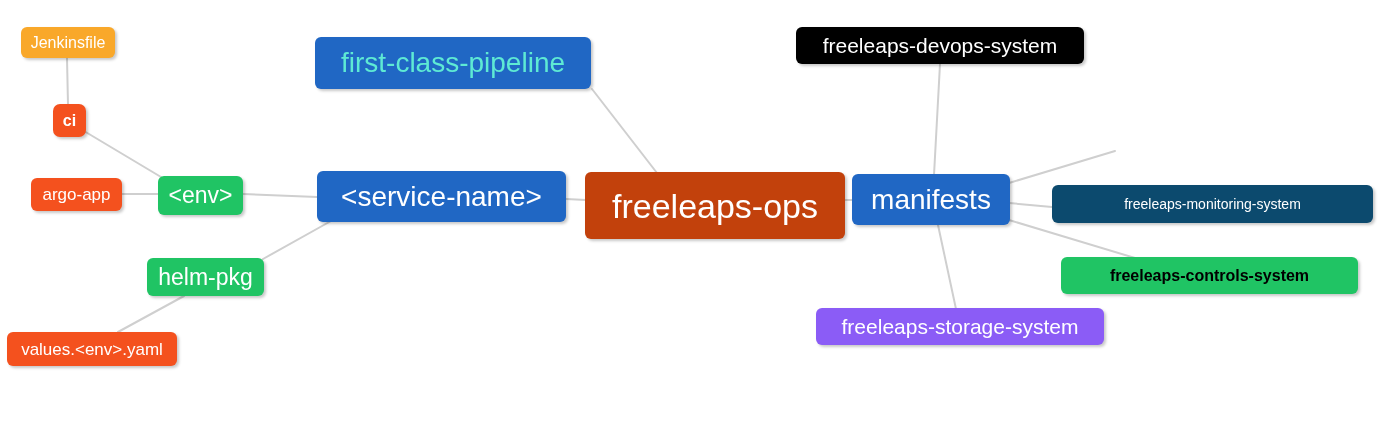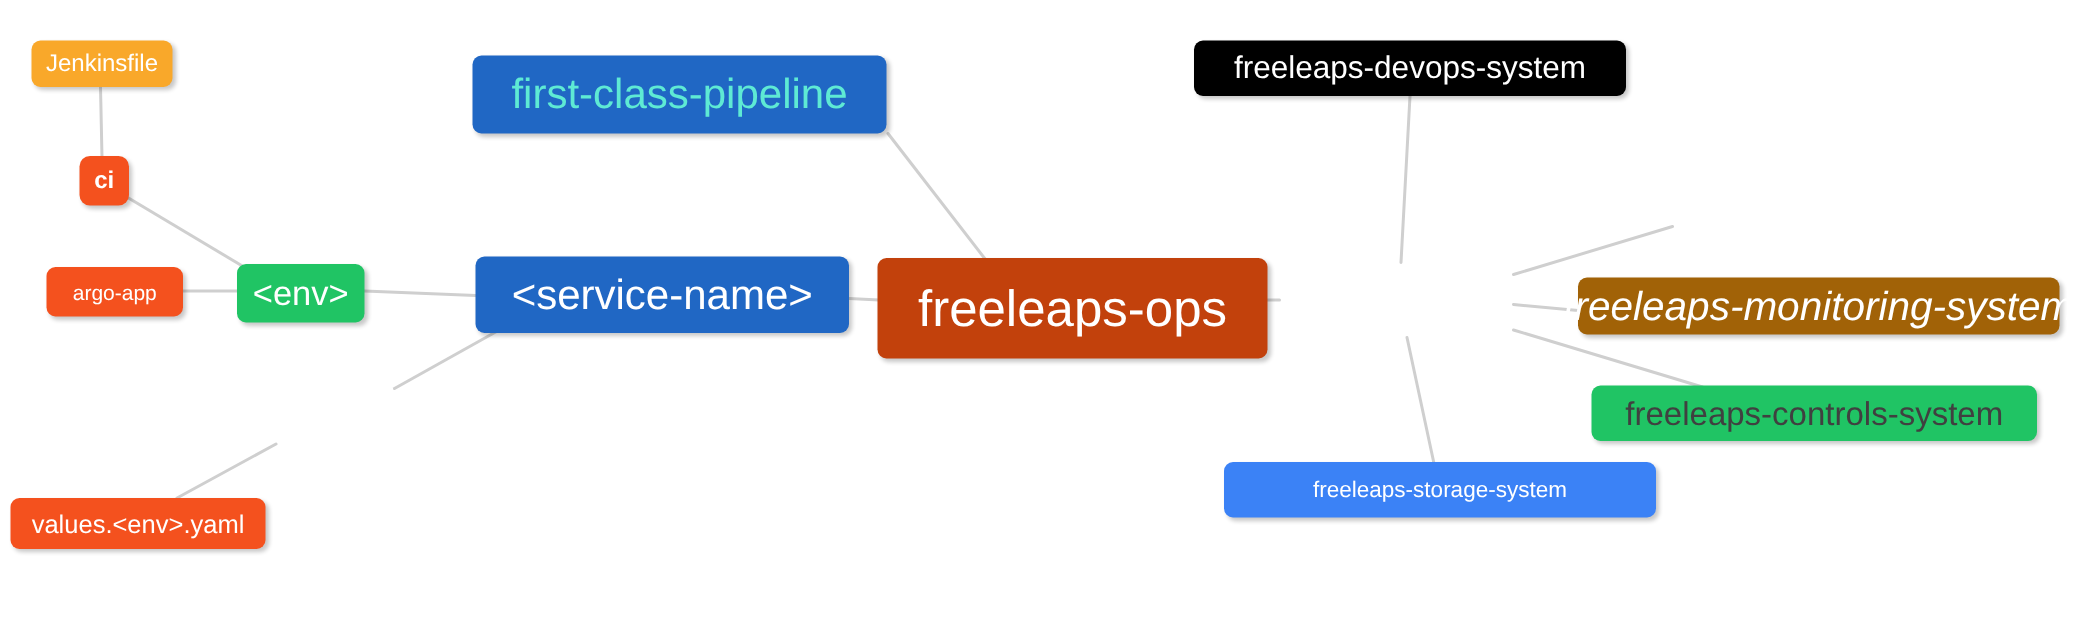--- a/index.html
+++ b/index.html
@@ -52,23 +52,25 @@
       <line x1="845" y1="200" x2="853" y2="200" stroke="#cfcfcf" stroke-width="2" stroke-linecap="round"></line>
       <line x1="934" y1="175" x2="940" y2="64" stroke="#cfcfcf" stroke-width="2" stroke-linecap="round"></line>
       <line x1="1009" y1="183" x2="1115" y2="151" stroke="#cfcfcf" stroke-width="2" stroke-linecap="round"></line>
       <line x1="1009" y1="203" x2="1052" y2="207" stroke="#cfcfcf" stroke-width="2" stroke-linecap="round"></line>
       <line x1="1009" y1="220" x2="1135" y2="258" stroke="#cfcfcf" stroke-width="2" stroke-linecap="round"></line>
       <line x1="938" y1="225" x2="956" y2="309" stroke="#cfcfcf" stroke-width="2" stroke-linecap="round"></line>
     </svg>
 
 <div class="node" style="left: 21px; top: 27px; width: 94px; height: 31px; background: rgb(249, 168, 42); color: rgb(255, 255, 255); font-size: 16px; font-weight: 400; border-radius: 6px;">Jenkinsfile</div>
     <div class="node" style="left: 53px; top: 104px; width: 33px; height: 33px; background: rgb(244, 81, 30); color: rgb(255, 255, 255); font-size: 16px; font-weight: 700; border-radius: 7px; text-align: center;">ci</div>
-    <div class="node" style="left: 31px; top: 178px; width: 91px; height: 33px; background: rgb(244, 81, 30); color: rgb(255, 255, 255); font-size: 14px; font-weight: 400; border-radius: 6px;">argo-app</div>
+    <div class="node" style="left: 31px; top: 178px; width: 91px; height: 33px; background: rgb(244, 81, 30); color: rgb(255, 255, 255); font-size: 17px; font-weight: 400; border-radius: 6px;">argo-app</div>
     <div class="node" style="left: 158px; top: 176px; width: 85px; height: 39px; background: rgb(32, 196, 100); color: rgb(255, 255, 255); font-size: 23px; font-weight: 400; border-radius: 6px;">&lt;env&gt;</div>
+    <div class="node" style="left: 147px; top: 258px; width: 117px; height: 38px; background: rgb(32, 196, 100); color: rgb(255, 255, 255); font-size: 23px; font-weight: 400; border-radius: 6px;">helm-pkg</div>
     <div class="node" style="left: 7px; top: 332px; width: 170px; height: 34px; background: rgb(244, 81, 30); color: rgb(255, 255, 255); font-size: 17px; font-weight: 400; border-radius: 6px;">values.&lt;env&gt;.yaml</div>
     <div class="node" style="left: 315px; top: 37px; width: 276px; height: 52px; background: rgb(32, 103, 196); color: #5eead4; font-size: 28px; font-weight: 400; border-radius: 6px;">first-class-pipeline</div>
     <div class="node" style="left: 317px; top: 171px; width: 249px; height: 51px; background: rgb(32, 103, 196); color: rgb(255, 255, 255); font-size: 28px; font-weight: 400; border-radius: 6px;">&lt;service-name&gt;</div>
     <div class="node" style="left: 585px; top: 172px; width: 260px; height: 67px; background: #c2410c; color: rgb(255, 255, 255); font-size: 34px; font-weight: 400; border-radius: 6px;">freeleaps-ops</div>
+    <div class="node" style="left: 852px; top: 174px; width: 158px; height: 51px; background: rgb(32, 103, 196); color: rgb(255, 255, 255); font-size: 28px; font-weight: 400; border-radius: 6px;">manifests</div>
     <div class="node" style="left: 796px; top: 27px; width: 288px; height: 37px; background: #000000; color: rgb(255, 255, 255); font-size: 21px; font-weight: 400; border-radius: 6px;">freeleaps-devops-system</div>
-    <div class="node" style="left: 1052px; top: 185px; width: 321px; height: 38px; background: #a16207; color: rgb(255, 255, 255); font-size: 27px; font-weight: 400; border-radius: 6px; font-style: italic;">freeleaps-monitoring-system</div>
-    <div class="node" style="left: 1061px; top: 257px; width: 297px; height: 37px; background: rgb(32, 196, 100); color: #404040; font-size: 22px; font-weight: 400; border-radius: 6px;">freeleaps-controls-system</div>
-    <div class="node" style="left: 816px; top: 308px; width: 288px; height: 37px; background: #3b82f6; color: rgb(255, 255, 255); font-size: 15px; font-weight: 400; border-radius: 6px;">freeleaps-storage-system</div>
+    <div class="node" style="left: 1052px; top: 185px; width: 321px; height: 38px; background: #0c4a6e; color: rgb(255, 255, 255); font-size: 14px; font-weight: 400; border-radius: 6px;">freeleaps-monitoring-system</div>
+    <div class="node" style="left: 1061px; top: 257px; width: 297px; height: 37px; background: rgb(32, 196, 100); color: #000000; font-size: 16px; font-weight: 700; border-radius: 6px;">freeleaps-controls-system</div>
+    <div class="node" style="left: 816px; top: 308px; width: 288px; height: 37px; background: #8b5cf6; color: rgb(255, 255, 255); font-size: 21px; font-weight: 400; border-radius: 6px;">freeleaps-storage-system</div>
   </div>
 
 </body></html>

